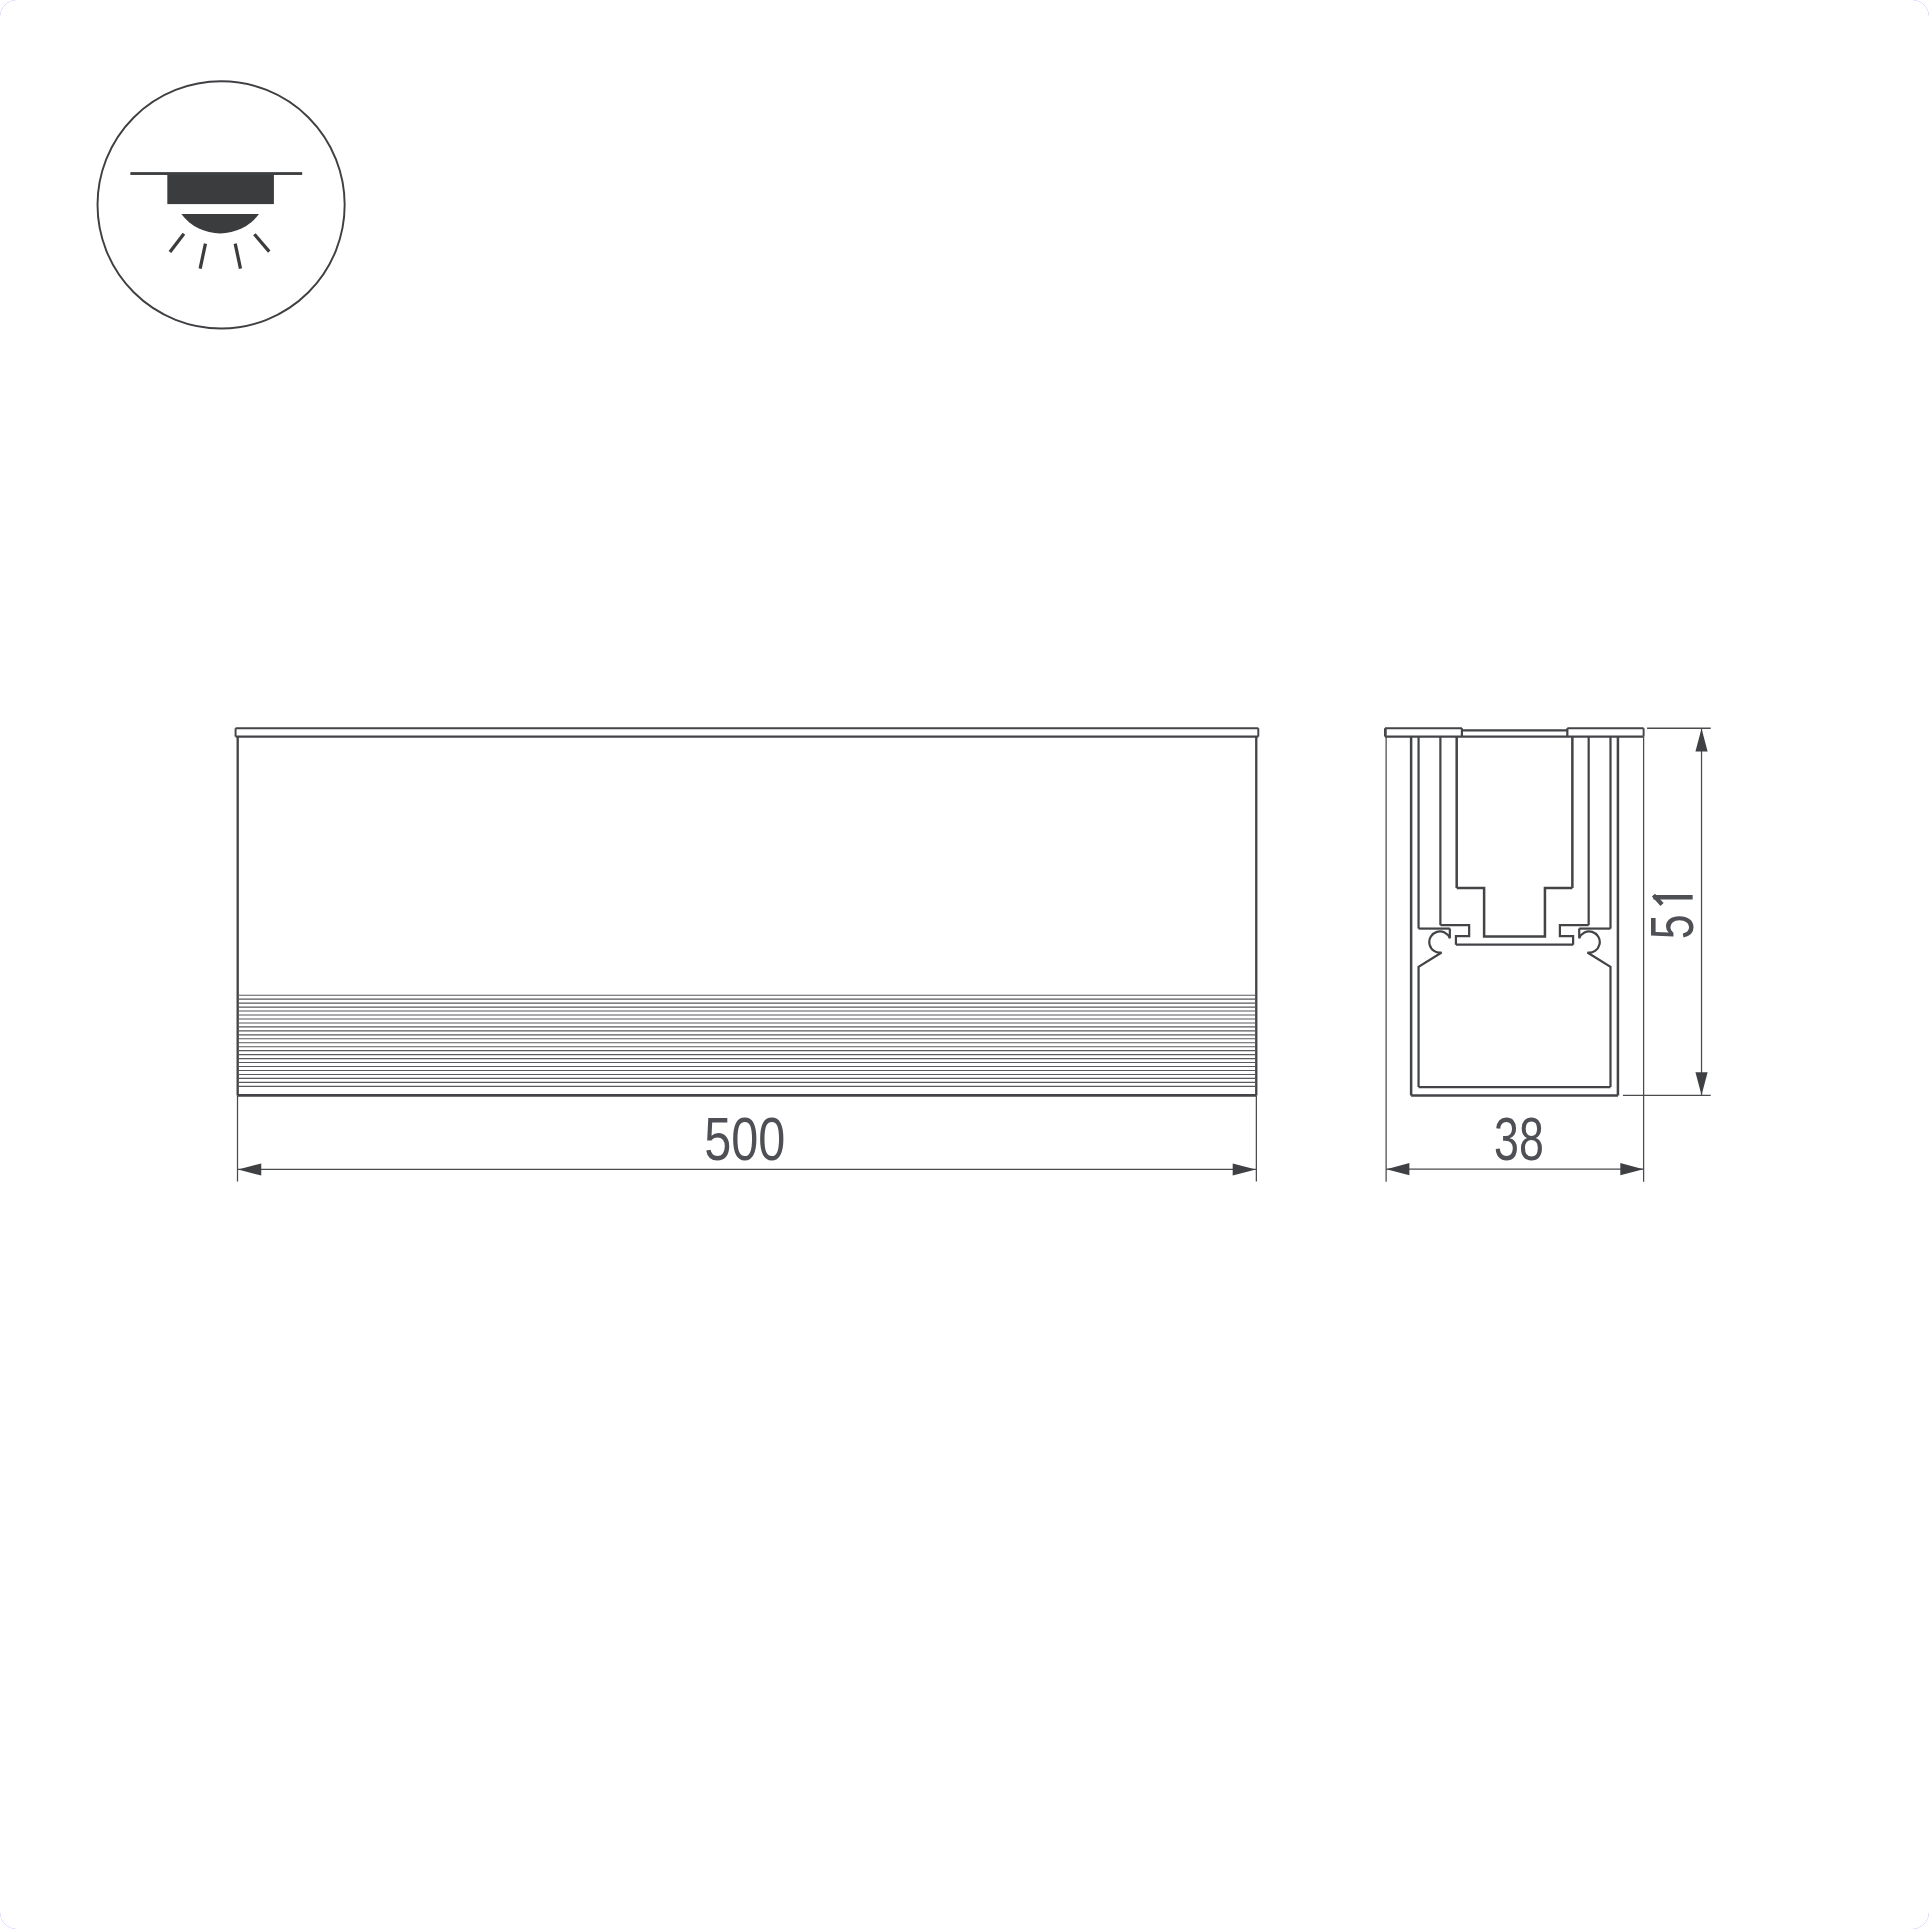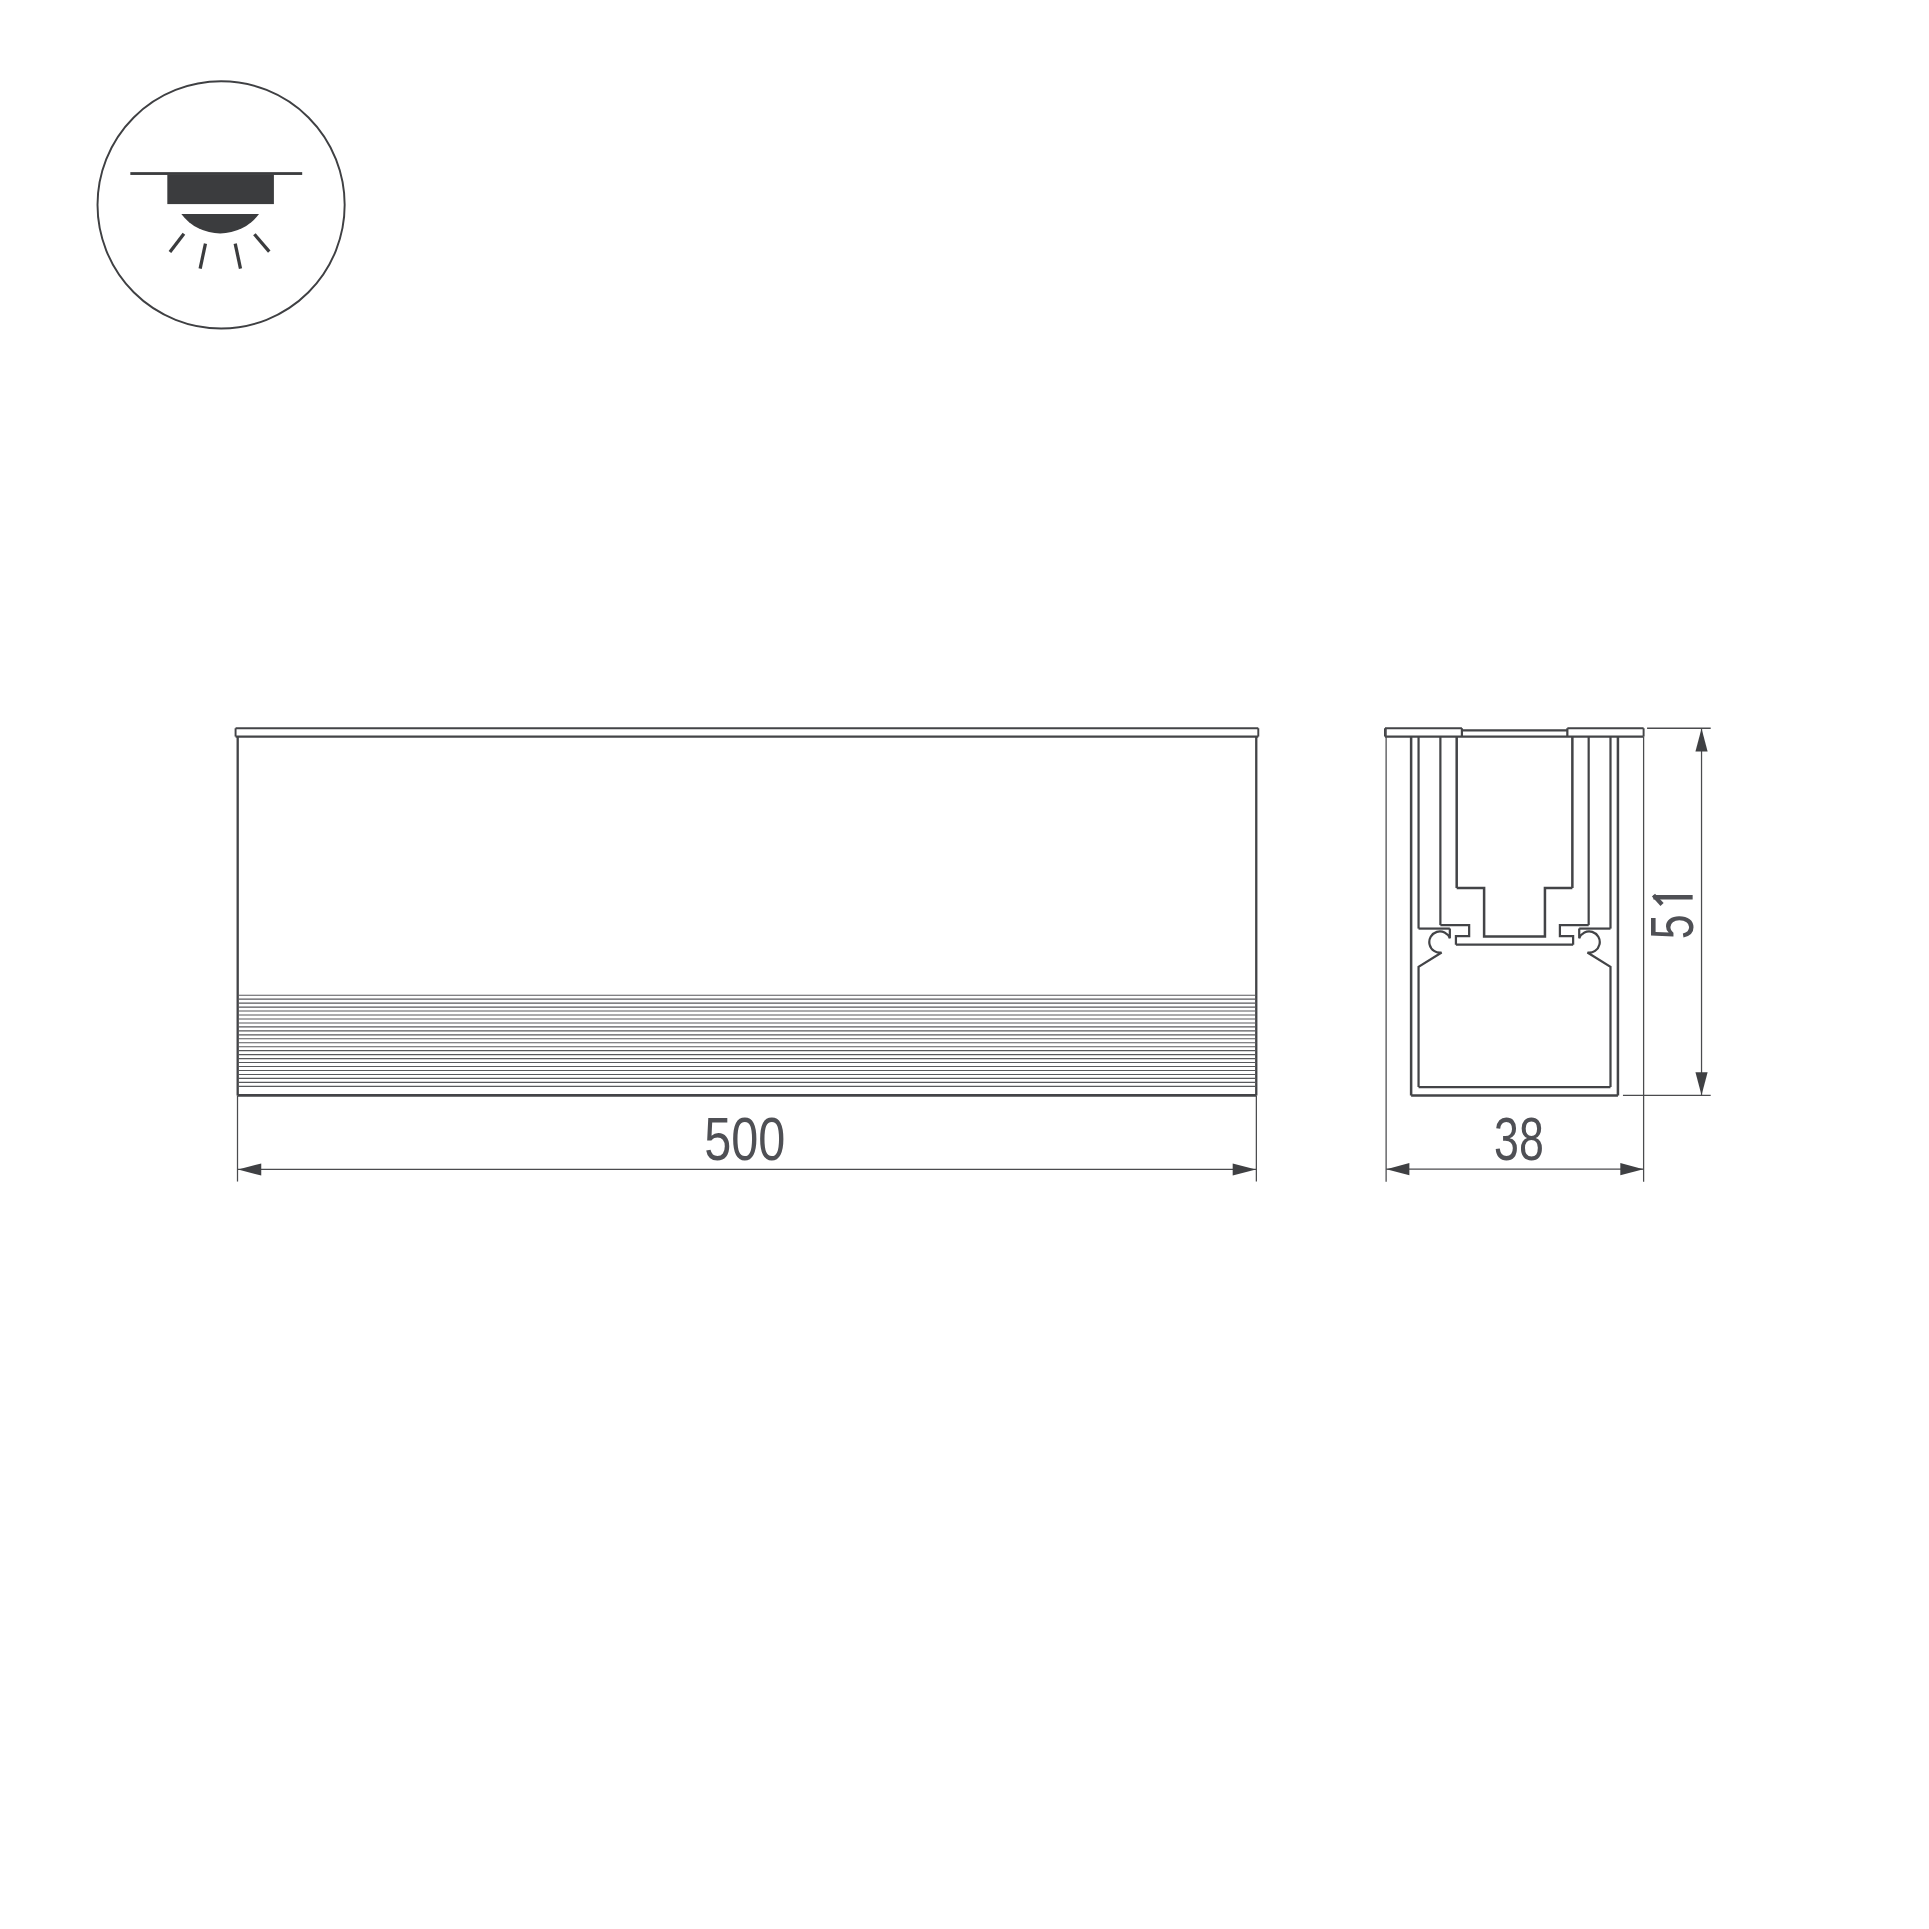--- a/index.html
+++ b/index.html
@@ -1,16 +1,16 @@
 <!DOCTYPE html>
 <html><head>
 <meta charset="utf-8">
 <style>
   html,body{margin:0;padding:0;background:#ffffff;}
-  .page{width:1929px;height:1929px;position:relative;background:#8b5cf6;overflow:hidden;}
+  .page{width:1929px;height:1929px;position:relative;background:#8b5cf6;overflow:hidden;border-radius:17px;}
   svg{display:block;}
   text{font-family:"Liberation Sans", sans-serif;}
 </style>
 </head>
 <body>
 <div class="page">
 <svg width="1929" height="1929" viewBox="0 0 1998 1998">
   <rect x="0" y="0" width="1998" height="1998" fill="#ffffff"></rect>
 
   <g id="icon">

